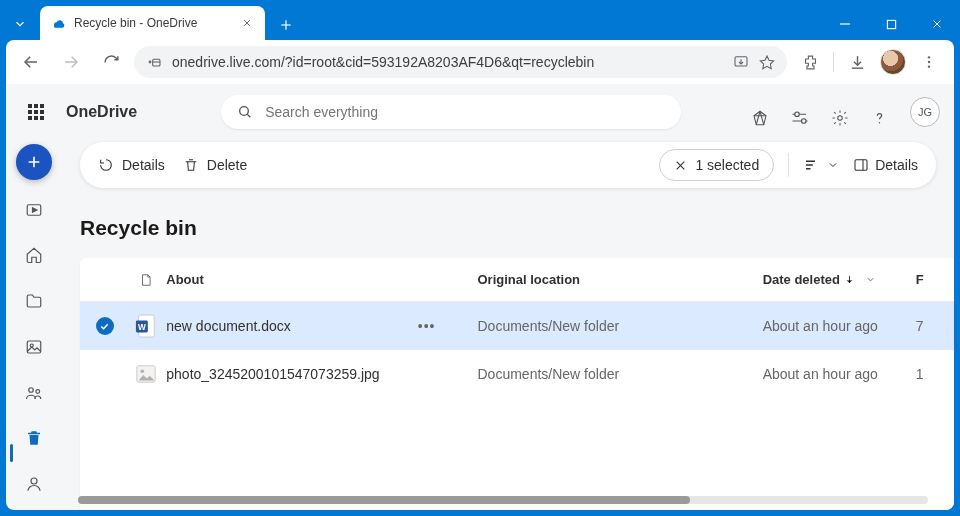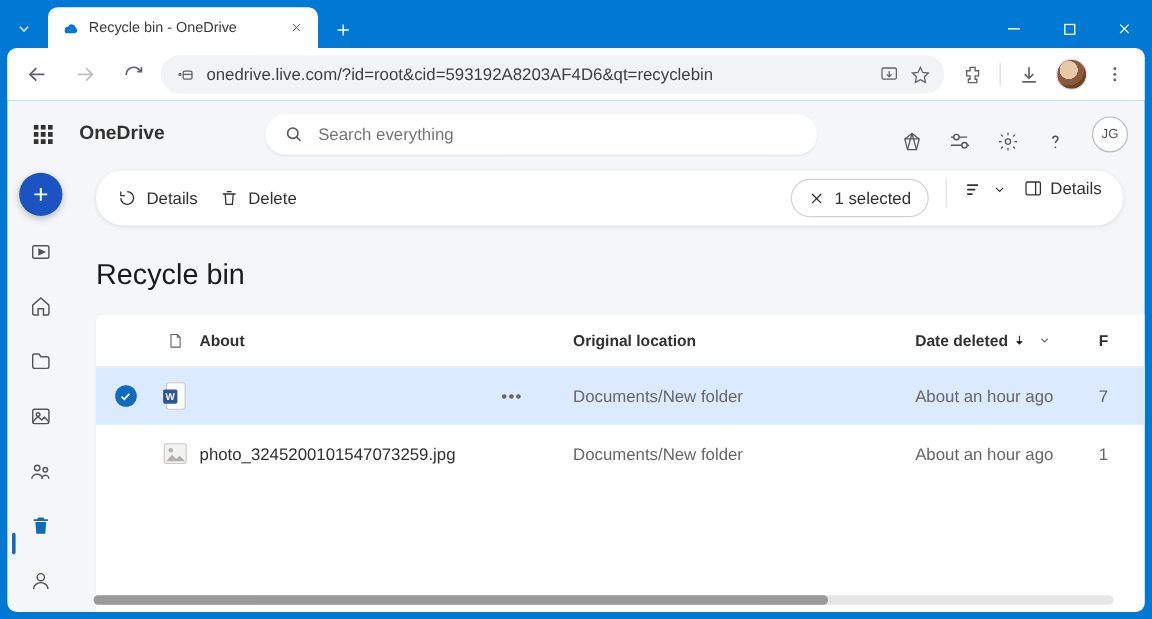--- a/index.html
+++ b/index.html
@@ -44,26 +44,26 @@
 .rail-add { width:36px; height:36px; border-radius:50%; background:#1b54c0; color:#fff; display:flex; align-items:center; justify-content:center; box-shadow:0 2px 6px rgba(0,0,0,0.25);}
 .rail-icon { width:36px; height:32px; display:flex; align-items:center; justify-content:center; color:#555; border-radius:4px;}
 .rail-icon.active { color:#0f6cbd;}
 .rail-active-bar { position:absolute; left:4px; width:3px; height:18px; background:#0f6cbd; border-radius:2px; top: 304px;}
 .rail-bottom { margin-top:auto; margin-bottom:10px;}
 
 
 .main { flex:1; display:flex; flex-direction:column; overflow:hidden; padding-right:0;}
 .cmdbar { margin: 2px 18px 0 18px; background:#fff; height:46px; border-radius:30px; box-shadow:0 1px 4px rgba(0,0,0,0.1); display:flex; align-items:center; padding:0 18px; gap:18px;}
 .cmd { display:flex; align-items:center; gap:8px; font-size:14px; color:#323130;}
-.cmdbar-right { margin-left:auto; display:flex; align-items:flex-start; gap:14px;}
+.cmdbar-right { margin-left:auto; display:flex; align-items:center; gap:14px;}
 .pill { border:1px solid #d0d0d0; border-radius:18px; height:32px; padding:0 14px; display:flex; align-items:center; gap:8px; font-size:14px; color:#323130;}
 .vsep { width:1px; height:24px; background:#e0e0e0;}
 .icon-btn { display:flex; align-items:center; gap:6px; font-size:14px; color:#323130;}
 
-.page-title { font-size:24px; font-weight:400; color:#1b1a19; margin: 28px 0 18px 18px;}
+.page-title { font-size:21px; font-weight:700; color:#1b1a19; margin: 28px 0 18px 18px;}
 
 .table-wrap { margin-left:18px; background:#fff; border-radius:6px 0 0 0; box-shadow: 0 1px 2px rgba(0,0,0,0.06); overflow:hidden; flex:1;}
 .thead { display:flex; align-items:center; height:44px; border-bottom:1px solid #edebe9; font-size:13px; font-weight:600; color:#323130;}
 .col-check { width:52px; display:flex; align-items:center; justify-content:center;}
 .col-icon { width:34px; display:flex; align-items:center; justify-content:center;}
 .col-name { width:300px; padding-left:4px; display:flex; align-items:center; gap:6px;}
 .col-loc { width:298px;margin-left:28px; }
 .col-date { width:160px; display:flex; align-items:center; gap:4px;}
 .col-size { width:40px; }
 
@@ -399,20 +399,21 @@
                 <div class="col-icon">
                   <div class="file-icon">
                     <svg width="22" height="26" viewBox="0 0 24 28">
                       <rect x="4" y="2" width="17" height="24" rx="2" fill="#fff" stroke="#c8c8c8"></rect>
                       <rect x="1" y="8" width="13" height="13" rx="1.5" fill="#2b579a"></rect>
                       <text x="7.5" y="18" text-anchor="middle" fill="#fff" font-size="9" font-weight="700" font-family="Segoe UI">W</text>
                     </svg>
                   </div>
                 </div>
                 <div class="col-name">
+                  <span>new document.docx</span>
                   <span class="more-dots">•••</span>
                 </div>
                 <div class="col-loc"><span>Documents/New folder</span></div>
                 <div class="col-date">
                   <span>About an hour ago</span>
                 </div>
                 <div class="col-size"><span>7</span></div>
               </div>
               <div class="trow">
                 <div class="col-check"></div>

